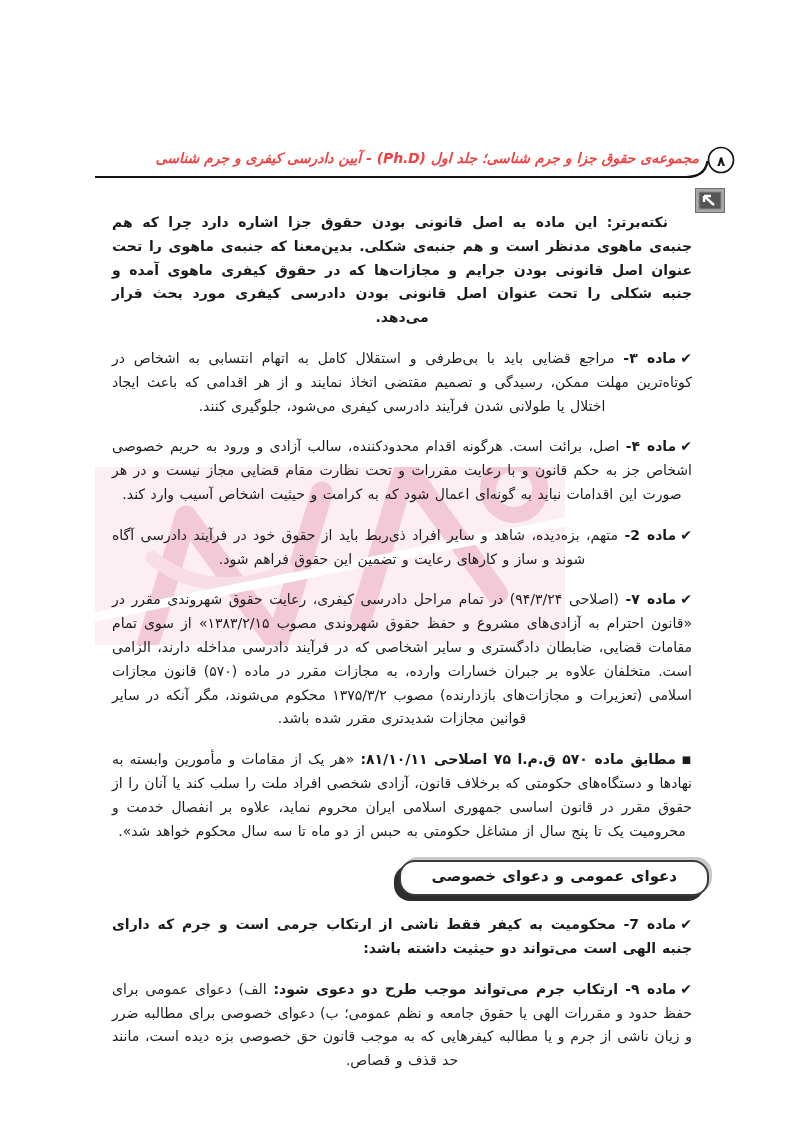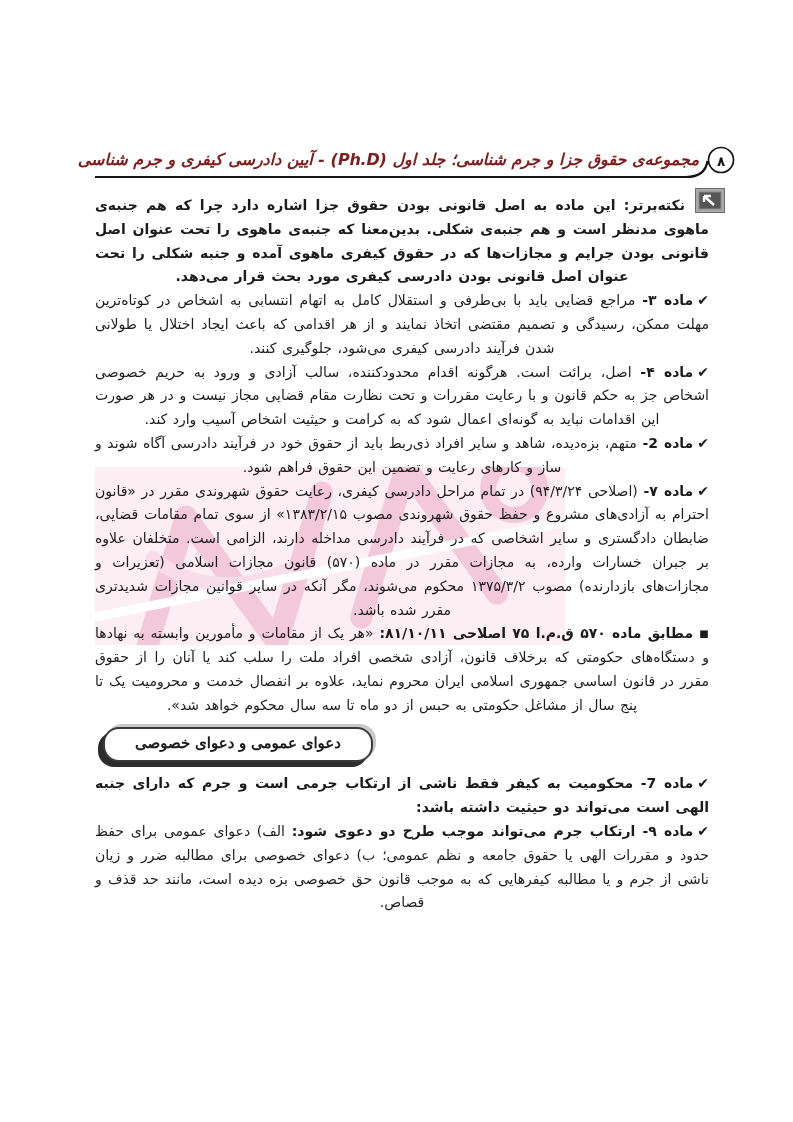--- a/index.html
+++ b/index.html
@@ -6,44 +6,44 @@
   .page{
     position:relative;width:793px;height:1122px;margin:0 auto;
     background:#ffffff;overflow:hidden;
     font-family:"DejaVu Sans",sans-serif;color:#1b1b1b;
   }
   
   .header-svg{position:absolute;left:0;top:140px;width:793px;height:52px;}
   .header-title{
     position:absolute;top:150px;left:95px;width:604px;
     direction:rtl;text-align:right;
-    font-size:16px;font-weight:bold;font-style:italic;
-    white-space:nowrap;letter-spacing:-0.2px;color:#7f1d1d;
+    font-size:14px;font-weight:bold;font-style:italic;
+    white-space:nowrap;letter-spacing:-0.2px;color:#ef4444;
   }
   
   .watermark{
     position:absolute;left:95px;top:467px;width:470px;height:178px;
     background:#fdeef4;overflow:hidden;z-index:0;
   }
   
   .corner-icon{position:absolute;left:695px;top:188px;width:30px;height:25px;z-index:2;}
   
   .content{
     position:absolute;top:194px;left:95px;width:614px;z-index:1;
     direction:rtl;font-size:14px;line-height:23.8px;
     text-align:justify;word-spacing:1px;
   }
-  .para{margin:0;text-align:justify;text-align-last:center;}
+  .para{margin:17px;text-align:justify;text-align-last:center;}
   .para.last-right{text-align-last:right;}
   .para.note{text-indent:24px;}
   .b{font-weight:bold;}
   .marker{font-weight:bold;padding-left:4px;}
   .marker.square{font-size:10px;vertical-align:1px;padding-left:6px;}
   
-  .section-row{margin:9px 0 10px;direction:rtl;text-align:left;font-family:Liberation Serif, serif;}
+  .section-row{margin:9px 0 10px;direction:rtl;text-align:right;}
   .section-pill{
     display:inline-block;background:#fff;
     border:2px solid #3a3a3a;border-radius:16px;
     box-shadow:-5px 5px 0 #2d2d2d, 3px -3px 0 #c9c9c9;
     padding:3px 30px 5px;margin-left:8px;
     font-weight:bold;font-size:15px;
   }
 </style>
 </head>
 <body>

